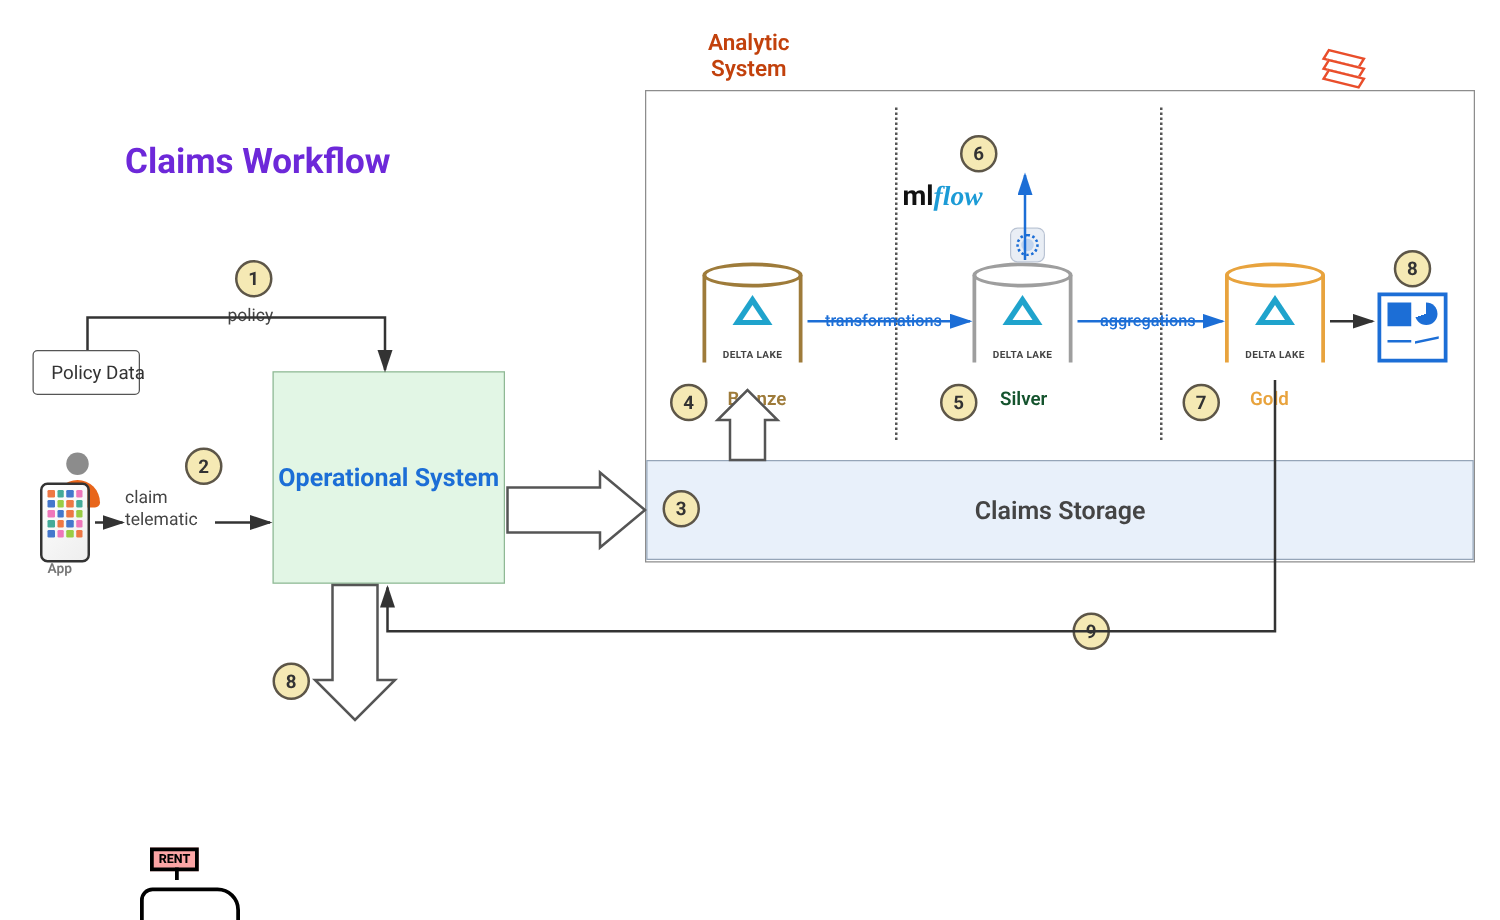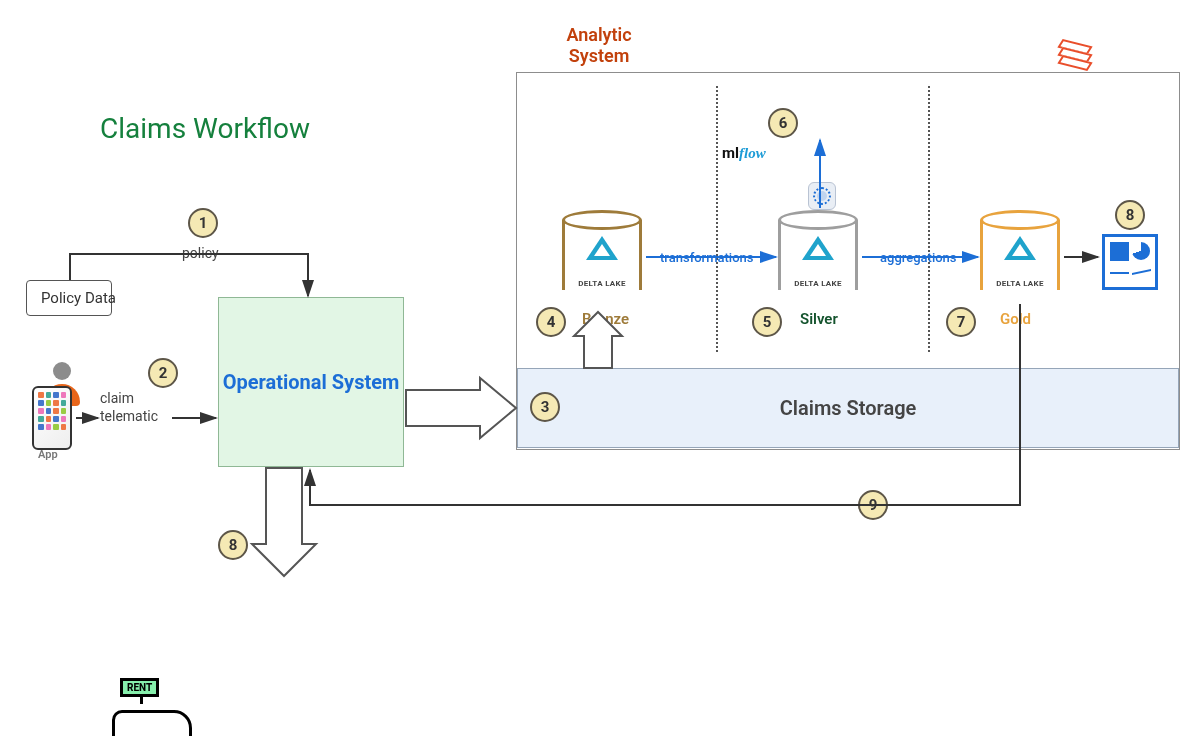--- a/index.html
+++ b/index.html
@@ -2,21 +2,21 @@
 <html><head>
 <meta charset="utf-8">
 <style>
   * { box-sizing: border-box; margin: 0; padding: 0; }
   body {
     font-family: -apple-system, BlinkMacSystemFont, "Segoe UI", Roboto, Arial, sans-serif;
     width: 1200px; height: 736px; position: relative; background: #fff;
   }
   .abs { position: absolute; }
 
-  .title { font-size: 28px; font-weight: 400; color: #15803d; }
+  .title { font-size: 28px; font-weight: 700; color: #6d28d9; }
 
   .analytic-label { color: #c2410c; font-weight: 600; font-size: 18px; text-align: center; }
 
   .analytic-box {
     border: 1px solid #8d8d8d; background: #fff;
   }
 
   .cloud-storage {
     background: #e8f0fa; border: 1px solid #95a5b8;
     display: flex; align-items: center; justify-content: center;
@@ -69,21 +69,21 @@
   .delta-label { font-size: 8px; font-weight: 700; color: #444; letter-spacing: .3px; margin-top:19px;}
 
   .tier-label { font-size: 15px; font-weight: 600; }
   .tier-bronze { color: #9e7b3a; }
   .tier-silver { color: #14532d; }
   .tier-gold { color: #e8a33d; }
 
   .flow-label { font-size: 13px; color: #1c6ed6; font-weight: 500; }
   .small-label { font-size: 14px; color: #444; }
 
-  .mlflow { font-size: 15px; font-weight:600; }
+  .mlflow { font-size: 22px; font-weight:600; }
   .mlflow .ml { color:#111; font-weight:700;}
   .mlflow .fl { color:#1c9bd6; font-style:italic; font-family: Georgia, serif;}
 
   .dotted-v { border-left: 2px dotted #555; }
 
   
   svg.overlay { position:absolute; top:0; left:0; width:1200px; height:736px; pointer-events:none;}
   .arrowline { stroke:#333; stroke-width:2; fill:none; }
   .arrowhead { fill:#333; }
   .bluearrow { stroke:#1c6ed6; }
@@ -100,21 +100,21 @@
 
   .report-icon { width:56px;height:56px;border:3px solid #1c6ed6; background:#fff;
     display:grid;grid-template-rows:1fr 1fr;grid-template-columns:1fr 1fr;gap:3px;padding:5px;}
   .report-icon .bar{background:#1c6ed6;}
   .report-icon .line{border-top:2px solid #1c6ed6;align-self:center;}
   .report-icon .pie{width:18px;height:18px;border-radius:50%;background:conic-gradient(#1c6ed6 0 70%, #fff 0);}
   .report-icon .chart{background:linear-gradient(#fff,#fff);position:relative;}
   .report-icon .chart::after{content:"";position:absolute;left:0;right:0;top:40%;border-top:2px solid #1c6ed6;transform:skewY(-12deg);}
 
   .car-rent{width:80px;height:70px;position:relative;}
-  .car-rent .sign{position:absolute;top:0;left:8px;border:3px solid #000;padding:1px 4px;font-size:10px;font-weight:800;background:#86efac;}
+  .car-rent .sign{position:absolute;top:0;left:8px;border:3px solid #000;padding:1px 4px;font-size:10px;font-weight:800;background:#fca5a5;}
   .car-rent .sign::after{content:"";position:absolute;top:100%;left:50%;width:3px;height:10px;background:#000;}
   .car-rent .car{position:absolute;bottom:0;left:0;right:0;height:38px;border:3px solid #000;border-radius:10px 18px 4px 4px;}
 
   .stack-icon{width:30px;height:30px;position:relative;}
   .stack-icon div{position:absolute;left:0;right:0;height:10px;border:2px solid #e94e2b;transform:skewY(14deg) skewX(-28deg);background:#fff;}
   .stack-icon div:nth-child(1){top:0;}
   .stack-icon div:nth-child(2){top:8px;}
   .stack-icon div:nth-child(3){top:16px;}
 
   .brain-icon{width:28px;height:28px;border-radius:6px;background:linear-gradient(#e9eef5,#e9eef5);border:1px solid #b9c3d3;position:relative;}

